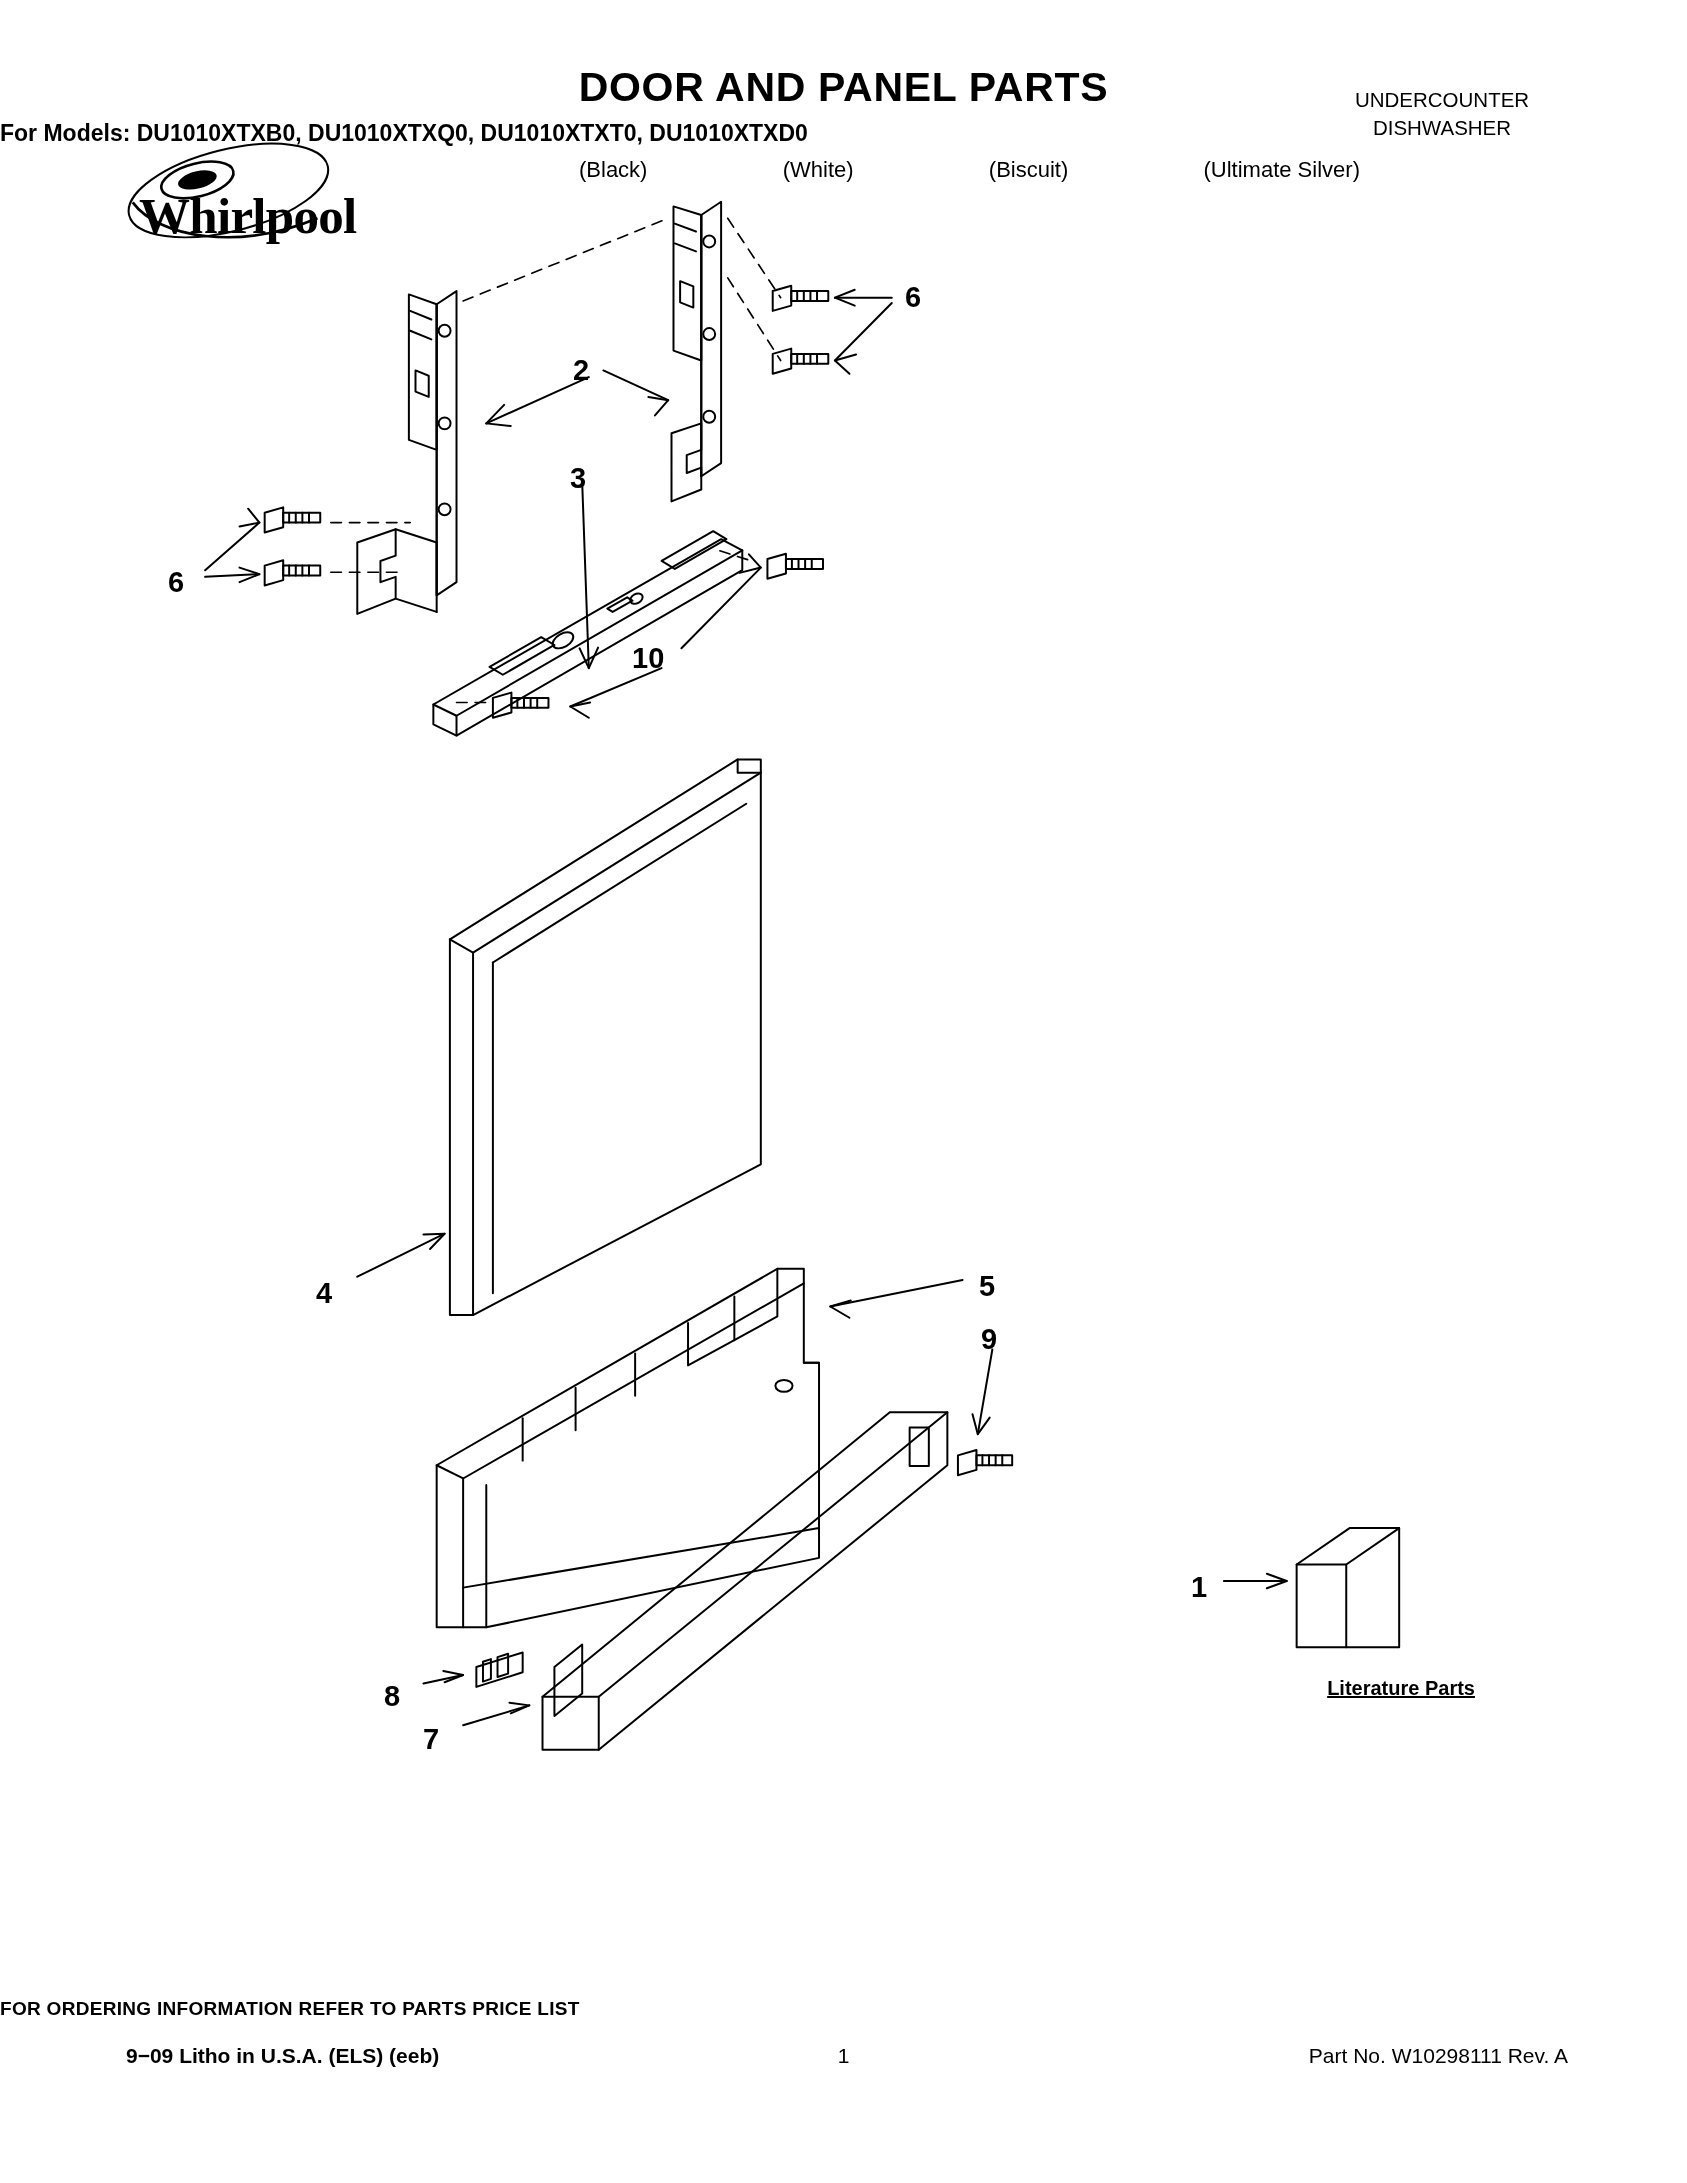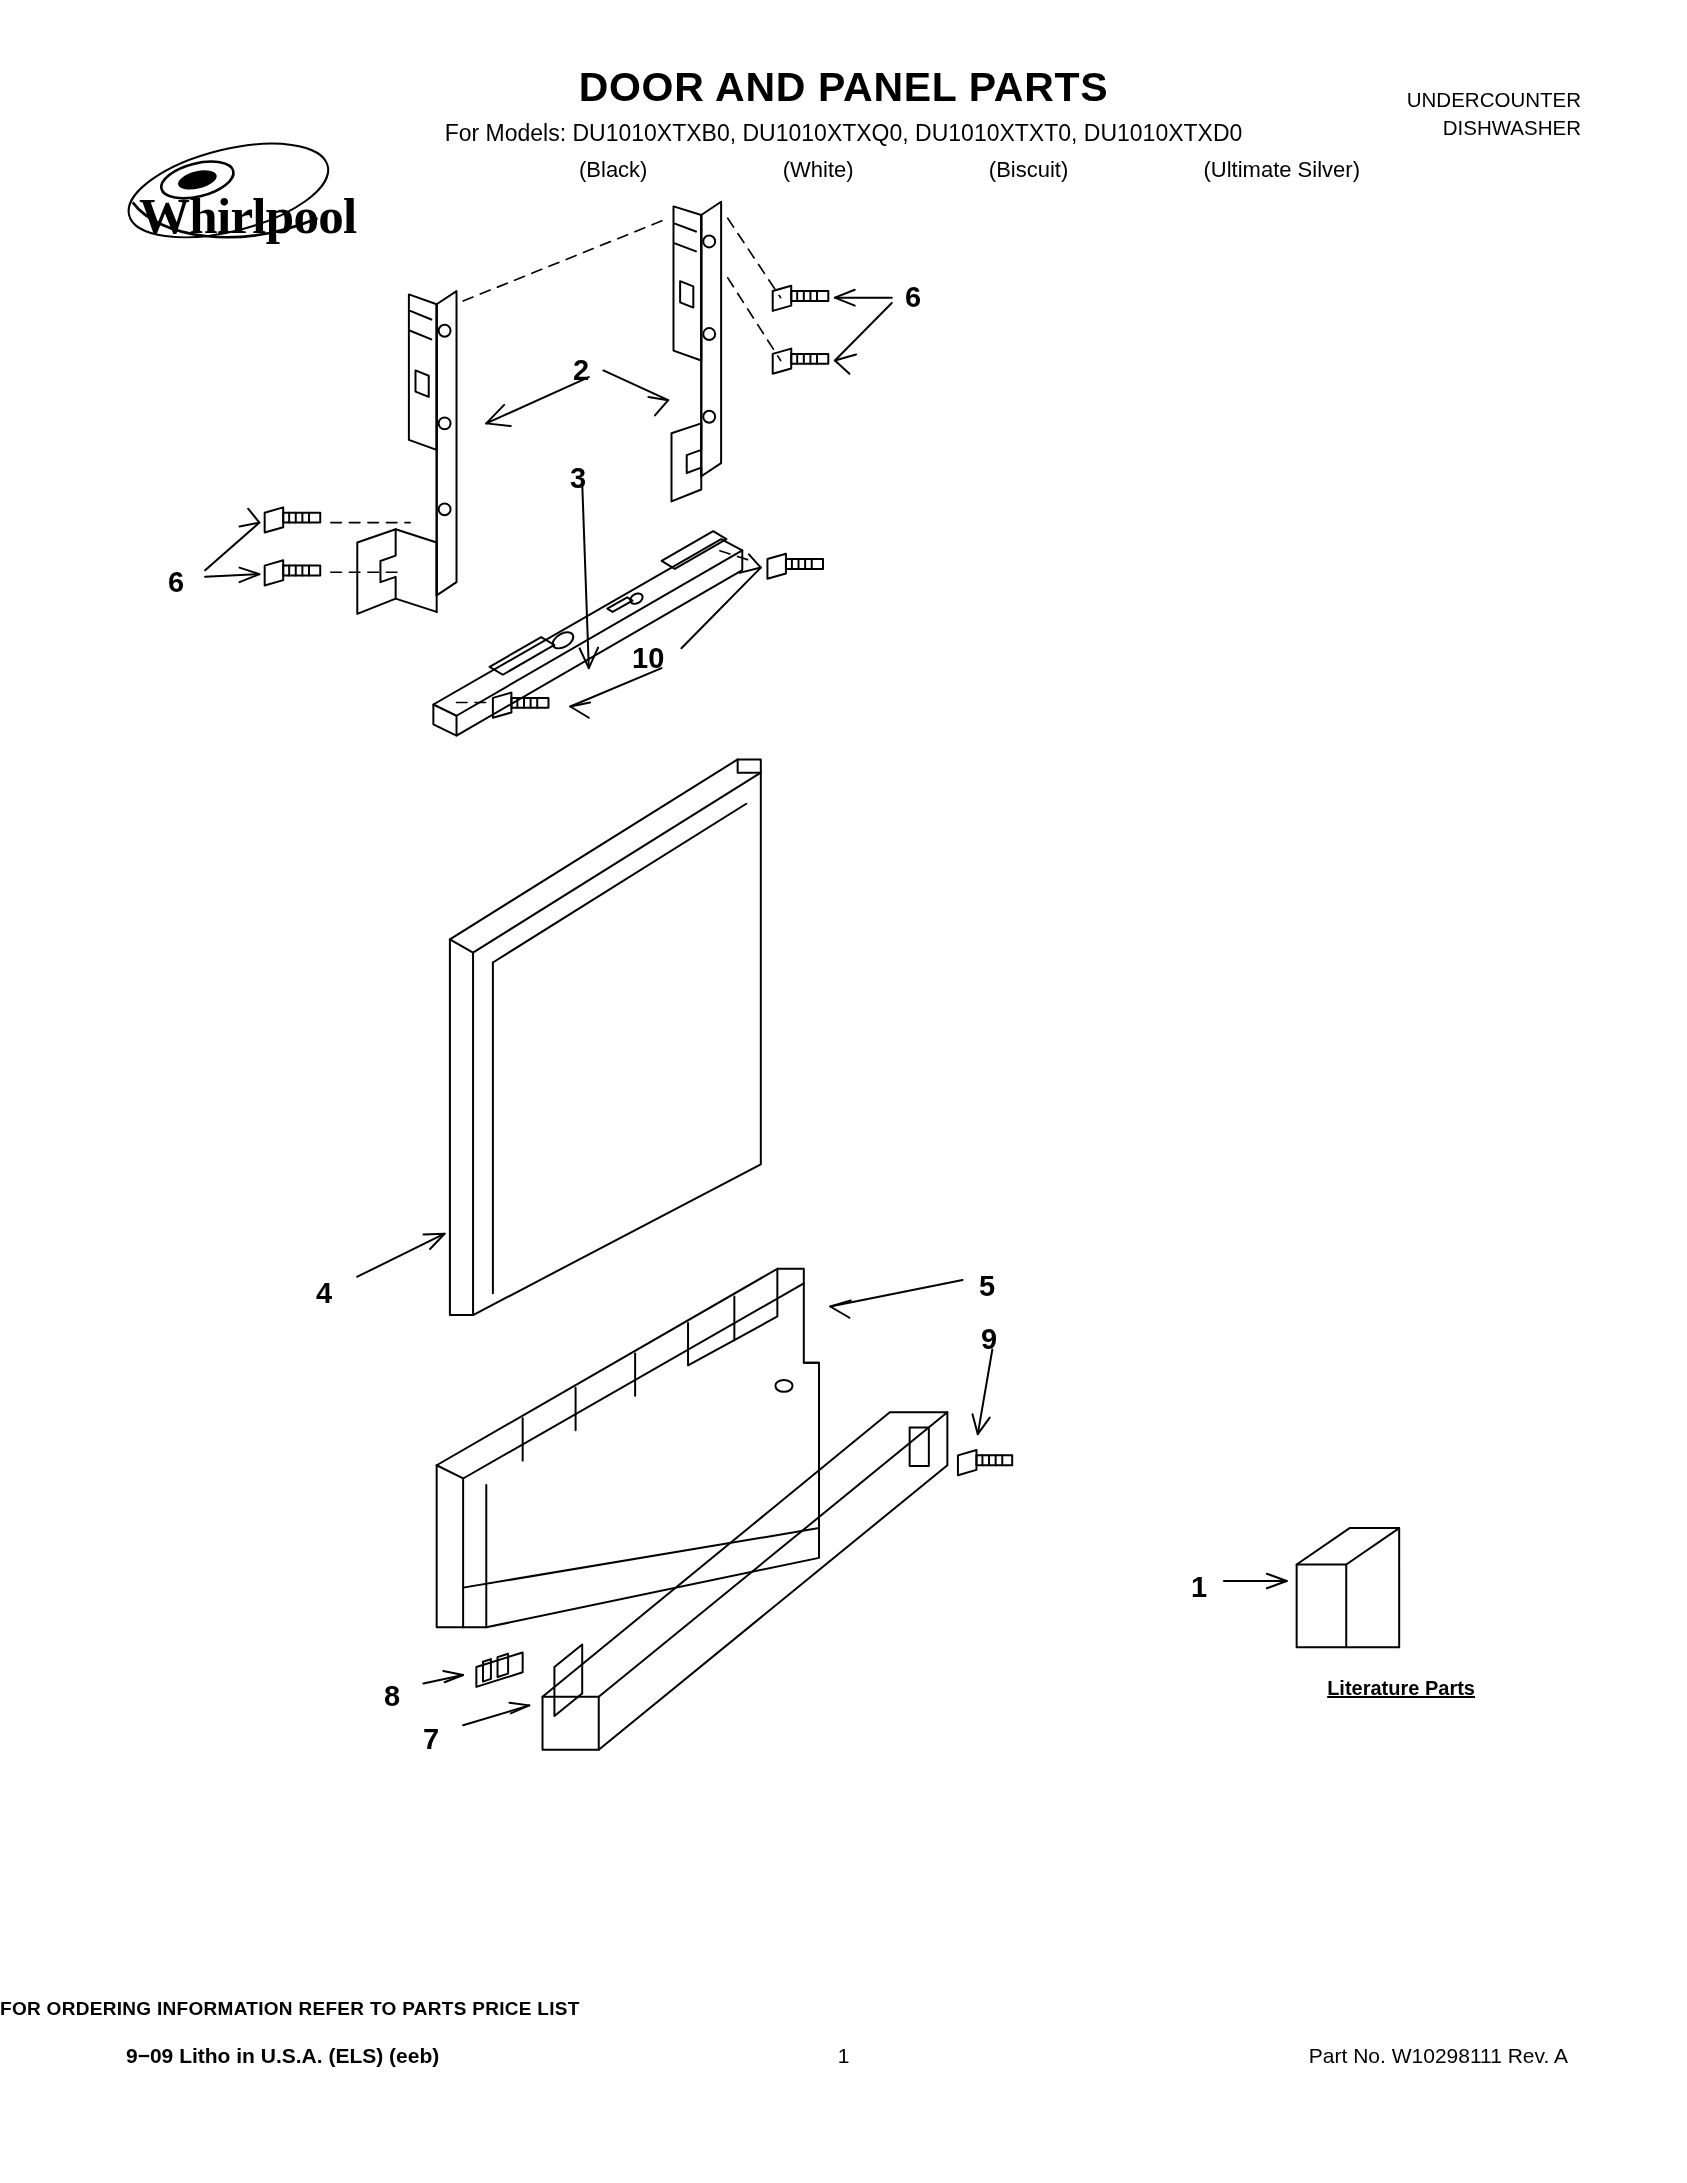--- a/index.html
+++ b/index.html
@@ -30,40 +30,40 @@
     text-align: center;
     font-size: 41px;
     font-weight: bold;
     letter-spacing: 0.7px;
   }
   #models-line {
     position: absolute;
     left: 0;
     top: 120px;
     width: 1687px;
-    text-align: center;
+    text-align: left;
     font-size: 23px;
-    font-weight: normal;
+    font-weight: bold;
   }
   #colors-row {
     position: absolute;
     left: 543px;
     top: 157px;
     width: 781px;
     font-size: 22px;
     display: flex;
     justify-content: space-between;
     margin-left: 36px;
   }
   #appliance-type {
     position: absolute;
     left: 1303px;
     top: 86px;
     width: 278px;
-    text-align: right;
+    text-align: center;
     font-size: 20.5px;
     line-height: 28px;
   }
   
   #logo {
     position: absolute;
     left: 119px;
     top: 139px;
     width: 265px;
     height: 132px;

